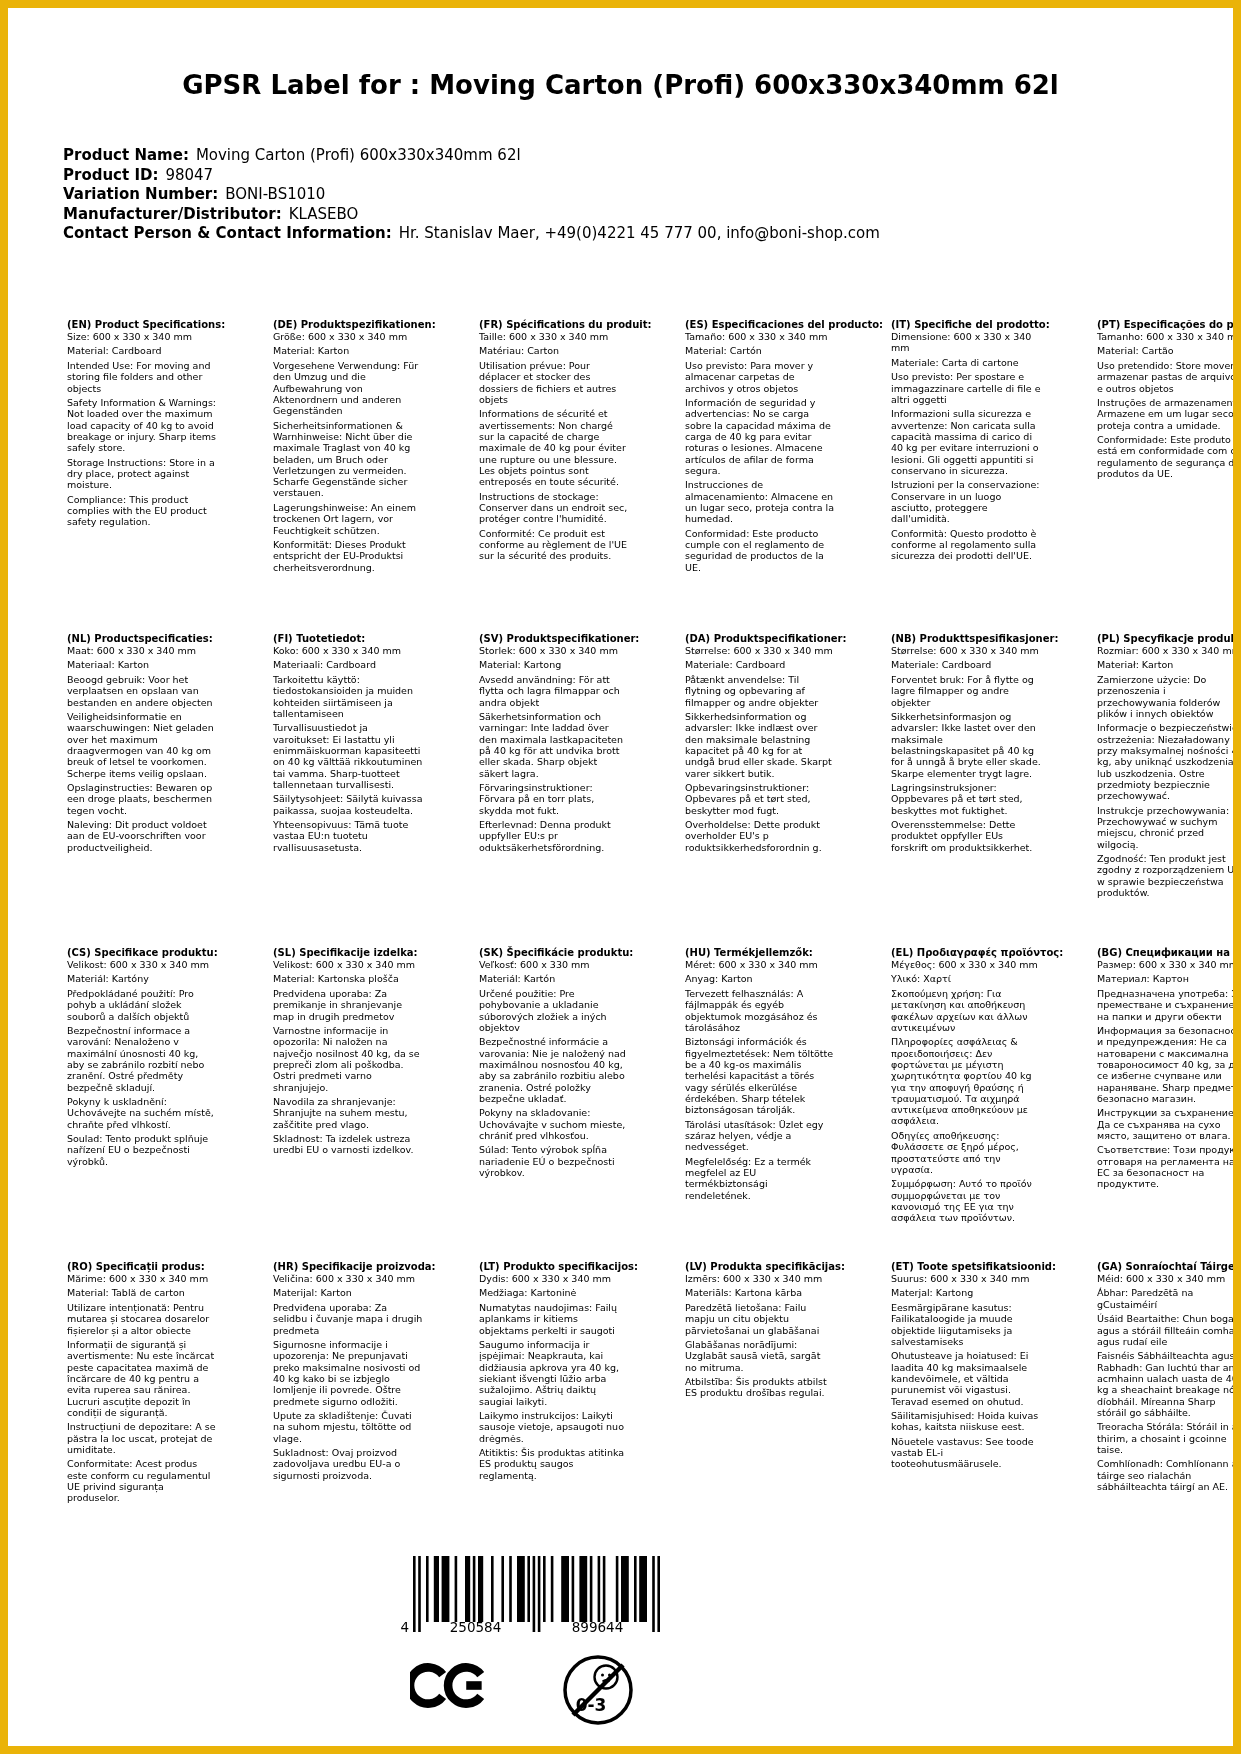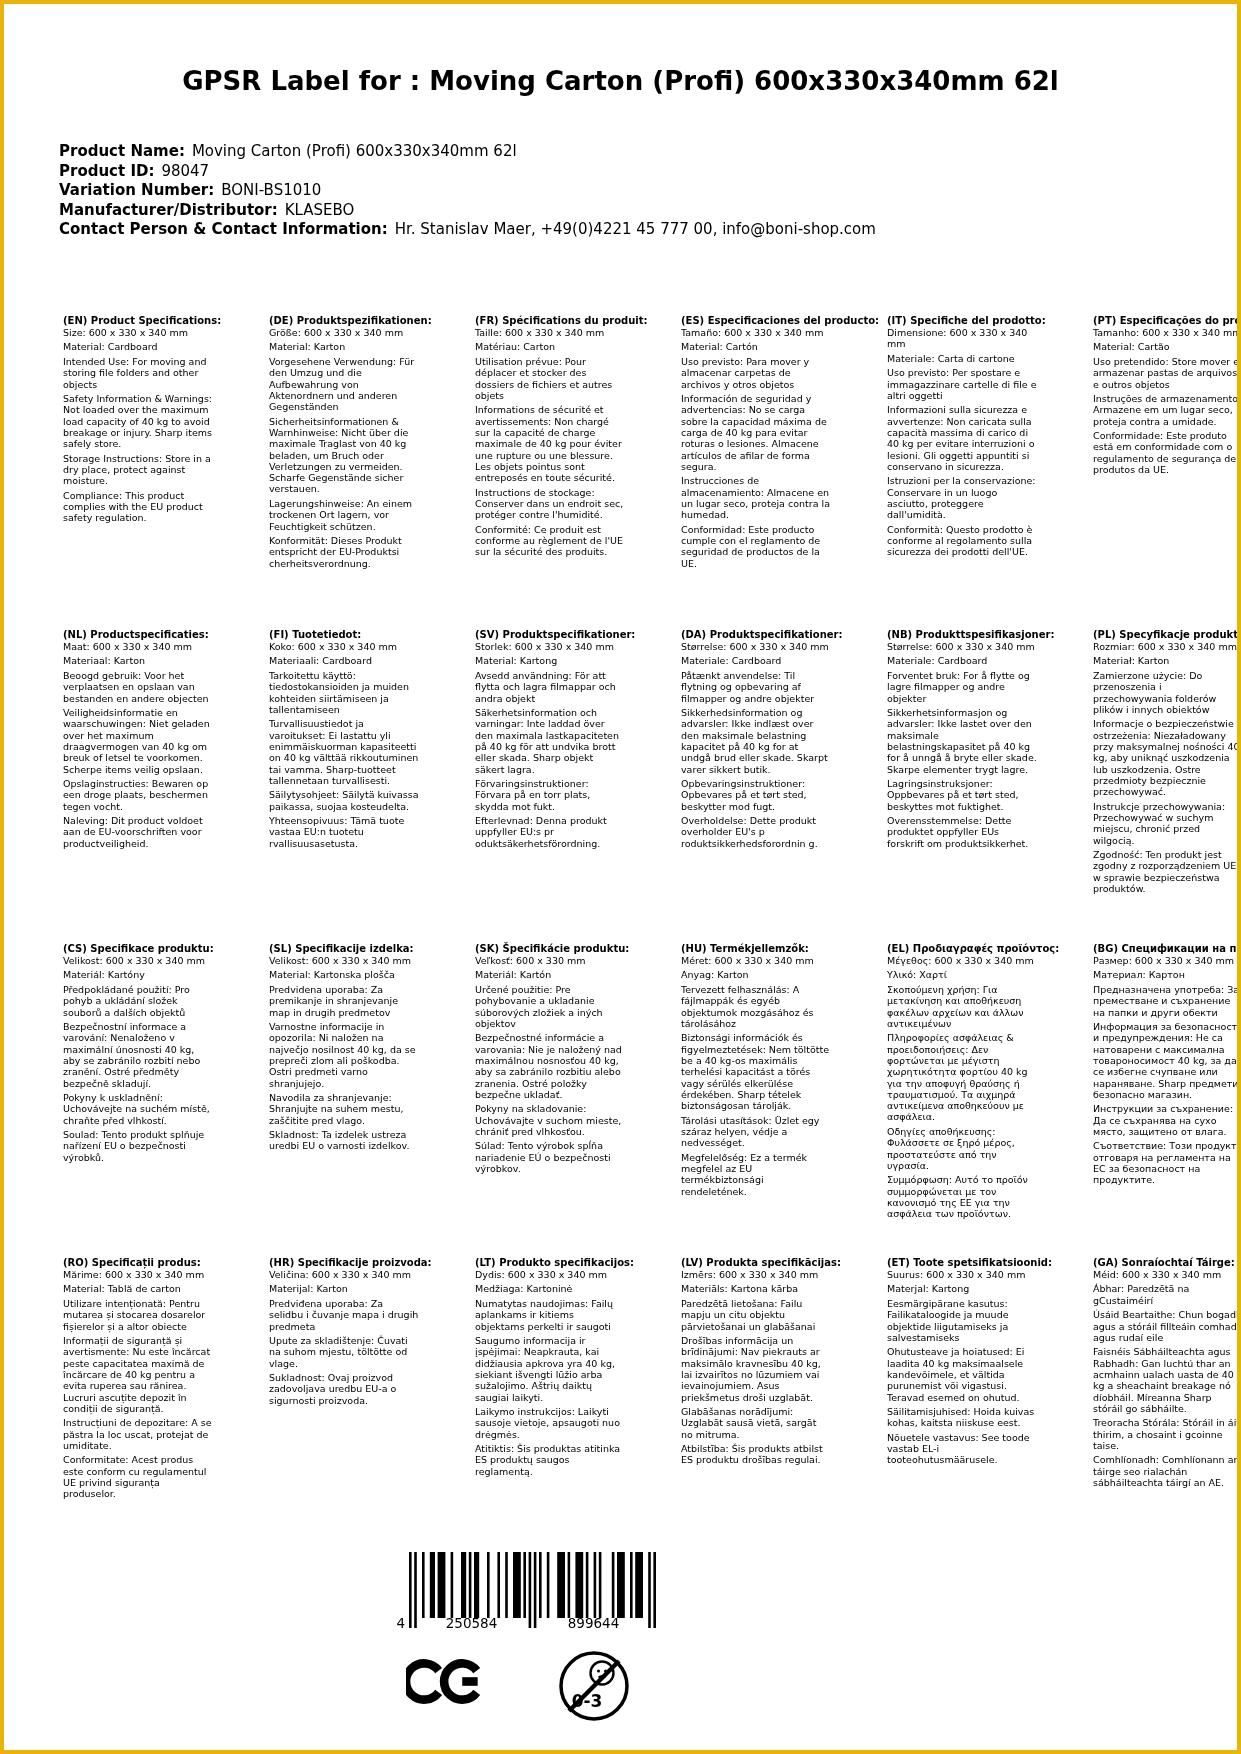--- a/index.html
+++ b/index.html
@@ -1,16 +1,16 @@
 <!DOCTYPE html>
 <html><head>
 <meta charset="utf-8">
 <style>
   html,body{margin:0;padding:0;background:#fff;}
-  .page{position:relative;width:1241px;height:1754px;background:#fff;border:4px solid #eab308;
+  .page{position:relative;width:1241px;height:1754px;background:#fff;border:8px solid #eab308;
         box-sizing:border-box;font-family:"DejaVu Sans",sans-serif;color:#000;overflow:hidden;}
   .title{position:absolute;top:62px;left:0;width:100%;text-align:center;
          font-size:26px;font-weight:bold;margin:0;}
   .info{position:absolute;left:55px;top:138px;}
   .info-row{font-size:15px;line-height:19.6px;white-space:nowrap;}
   .info-label{font-weight:bold;margin-right:7px;}
   .specs{position:absolute;left:59px;top:310px;display:grid;
          grid-template-columns:repeat(6,170px);column-gap:36px;grid-auto-rows:314px;}
   .spec{width:170px;overflow:visible;}
   .spec-heading{font-size:10px;font-weight:bold;white-space:nowrap;line-height:13px;margin:0;}
@@ -279,20 +279,21 @@
           <p class="spec-line">Conformitate: Acest produs este conform cu regulamentul UE privind siguranța produselor.</p>
         </div>
     </div>
       <div class="spec">
       <div class="spec-heading">(HR) Specifikacije proizvoda:</div>
       <div class="spec-lines">
 
       <p class="spec-line">Veličina: 600 x 330 x 340 mm</p>
           <p class="spec-line">Materijal: Karton</p>
           <p class="spec-line">Predviđena uporaba: Za selidbu i čuvanje mapa i drugih predmeta</p>
+          <p class="spec-line">Sigurnosne informacije i upozorenja: Ne prepunjavati preko maksimalne nosivosti od 40 kg kako bi se izbjeglo lomljenje ili povrede. Oštre predmete sigurno odložiti.</p>
           <p class="spec-line">Upute za skladištenje: Čuvati na suhom mjestu, töltötte od vlage.</p>
           <p class="spec-line">Sukladnost: Ovaj proizvod zadovoljava uredbu EU-a o sigurnosti proizvoda.</p>
         </div>
     </div>
       <div class="spec">
       <div class="spec-heading">(LT) Produkto specifikacijos:</div>
       <div class="spec-lines">
 
       <p class="spec-line">Dydis: 600 x 330 x 340 mm</p>
           <p class="spec-line">Medžiaga: Kartoninė</p>
@@ -302,21 +303,20 @@
           <p class="spec-line">Atitiktis: Šis produktas atitinka ES produktų saugos reglamentą.</p>
         </div>
     </div>
       <div class="spec">
       <div class="spec-heading">(LV) Produkta specifikācijas:</div>
       <div class="spec-lines">
 
       <p class="spec-line">Izmērs: 600 x 330 x 340 mm</p>
           <p class="spec-line">Materiāls: Kartona kārba</p>
           <p class="spec-line">Paredzētā lietošana: Failu mapju un citu objektu pārvietošanai un glabāšanai</p>
-          <p class="spec-line">Drošības informācija un brīdinājumi: Nav piekrauts ar maksimālo kravnesību 40 kg, lai izvairītos no lūzumiem vai ievainojumiem. Asus priekšmetus droši uzglabāt.</p>
           <p class="spec-line">Glabāšanas norādījumi: Uzglabāt sausā vietā, sargāt no mitruma.</p>
           <p class="spec-line">Atbilstība: Šis produkts atbilst ES produktu drošības regulai.</p>
         </div>
     </div>
       <div class="spec">
       <div class="spec-heading">(ET) Toote spetsifikatsioonid:</div>
       <div class="spec-lines">
 
       <p class="spec-line">Suurus: 600 x 330 x 340 mm</p>
           <p class="spec-line">Materjal: Kartong</p>

